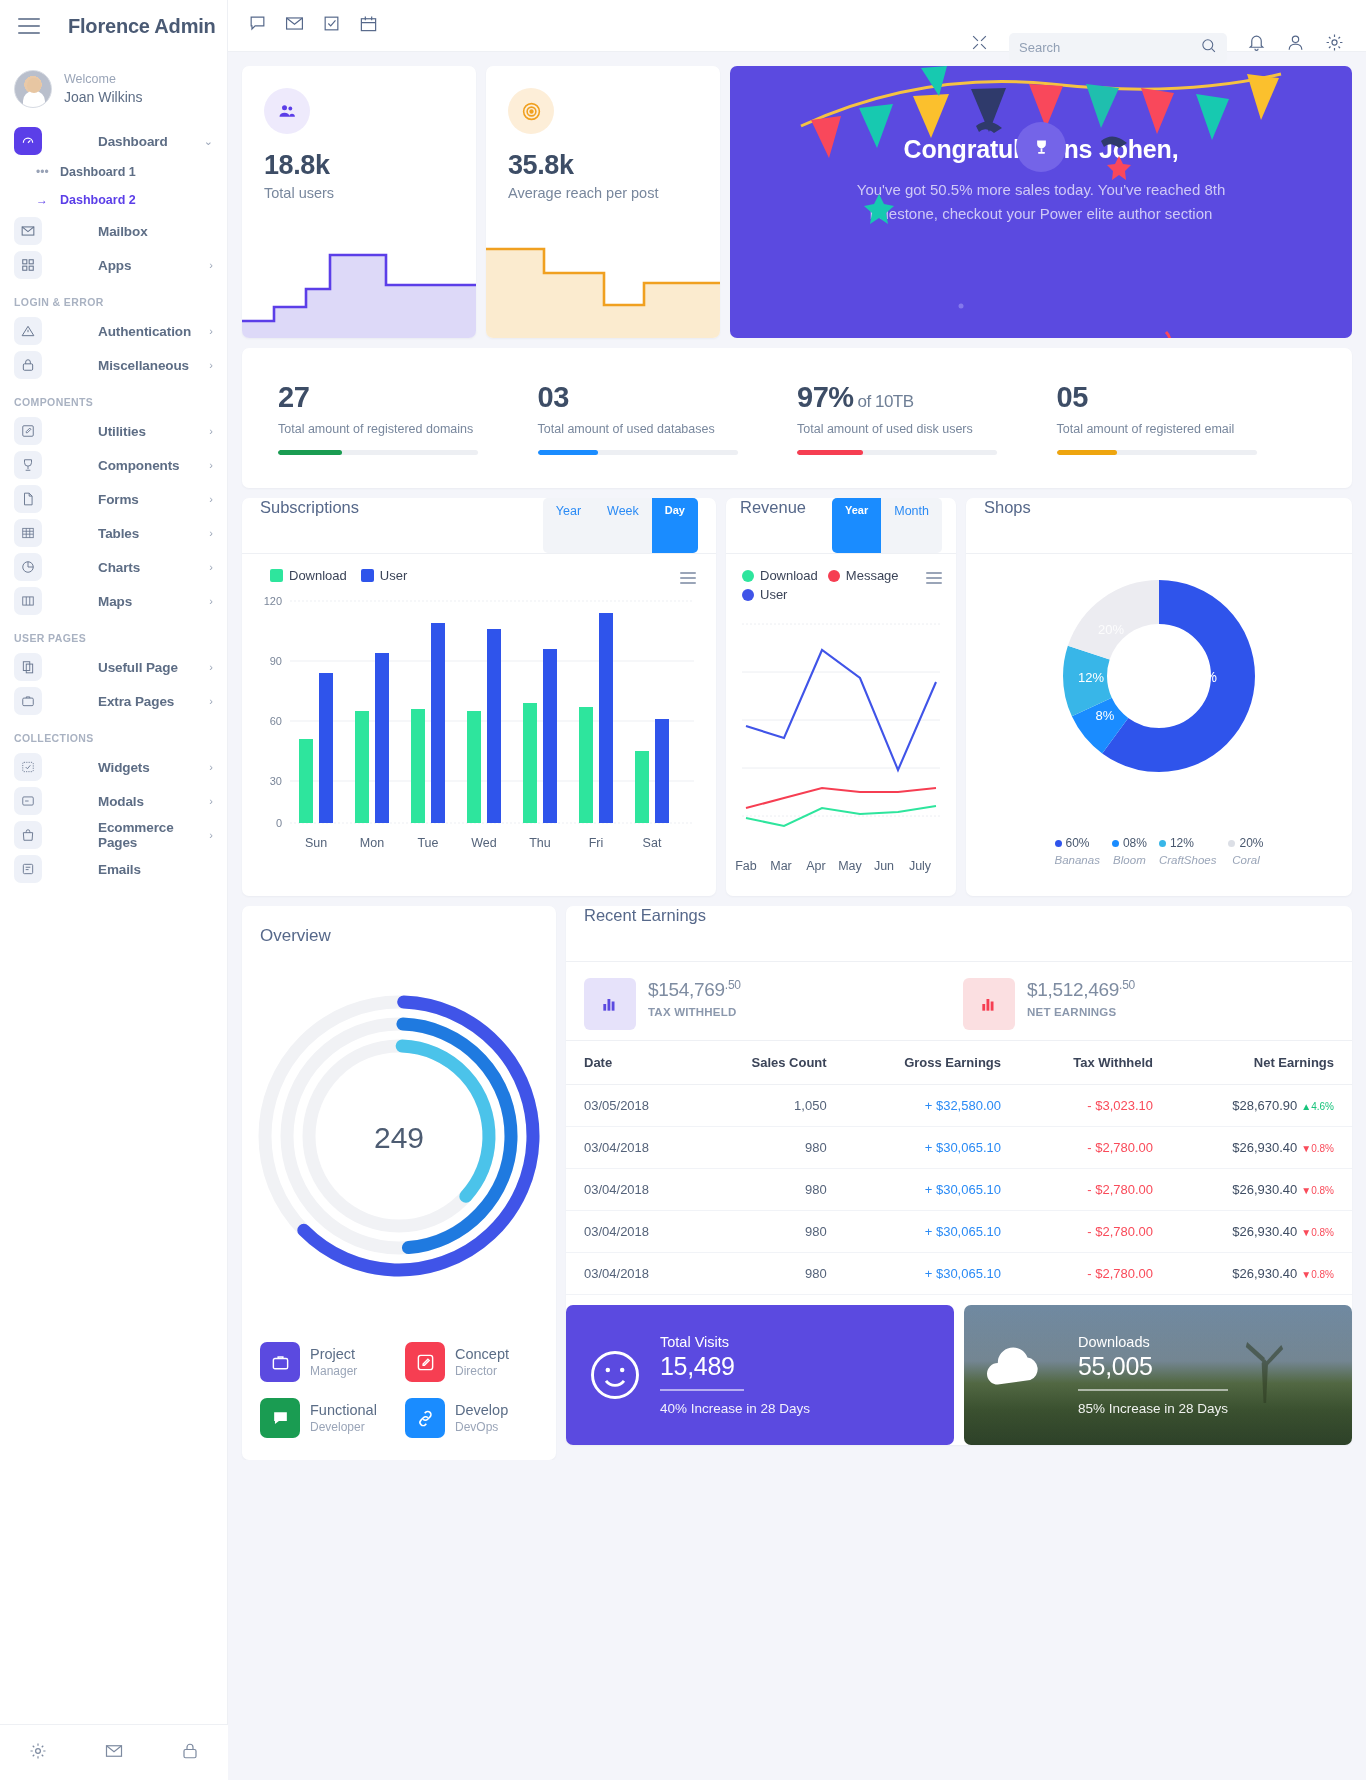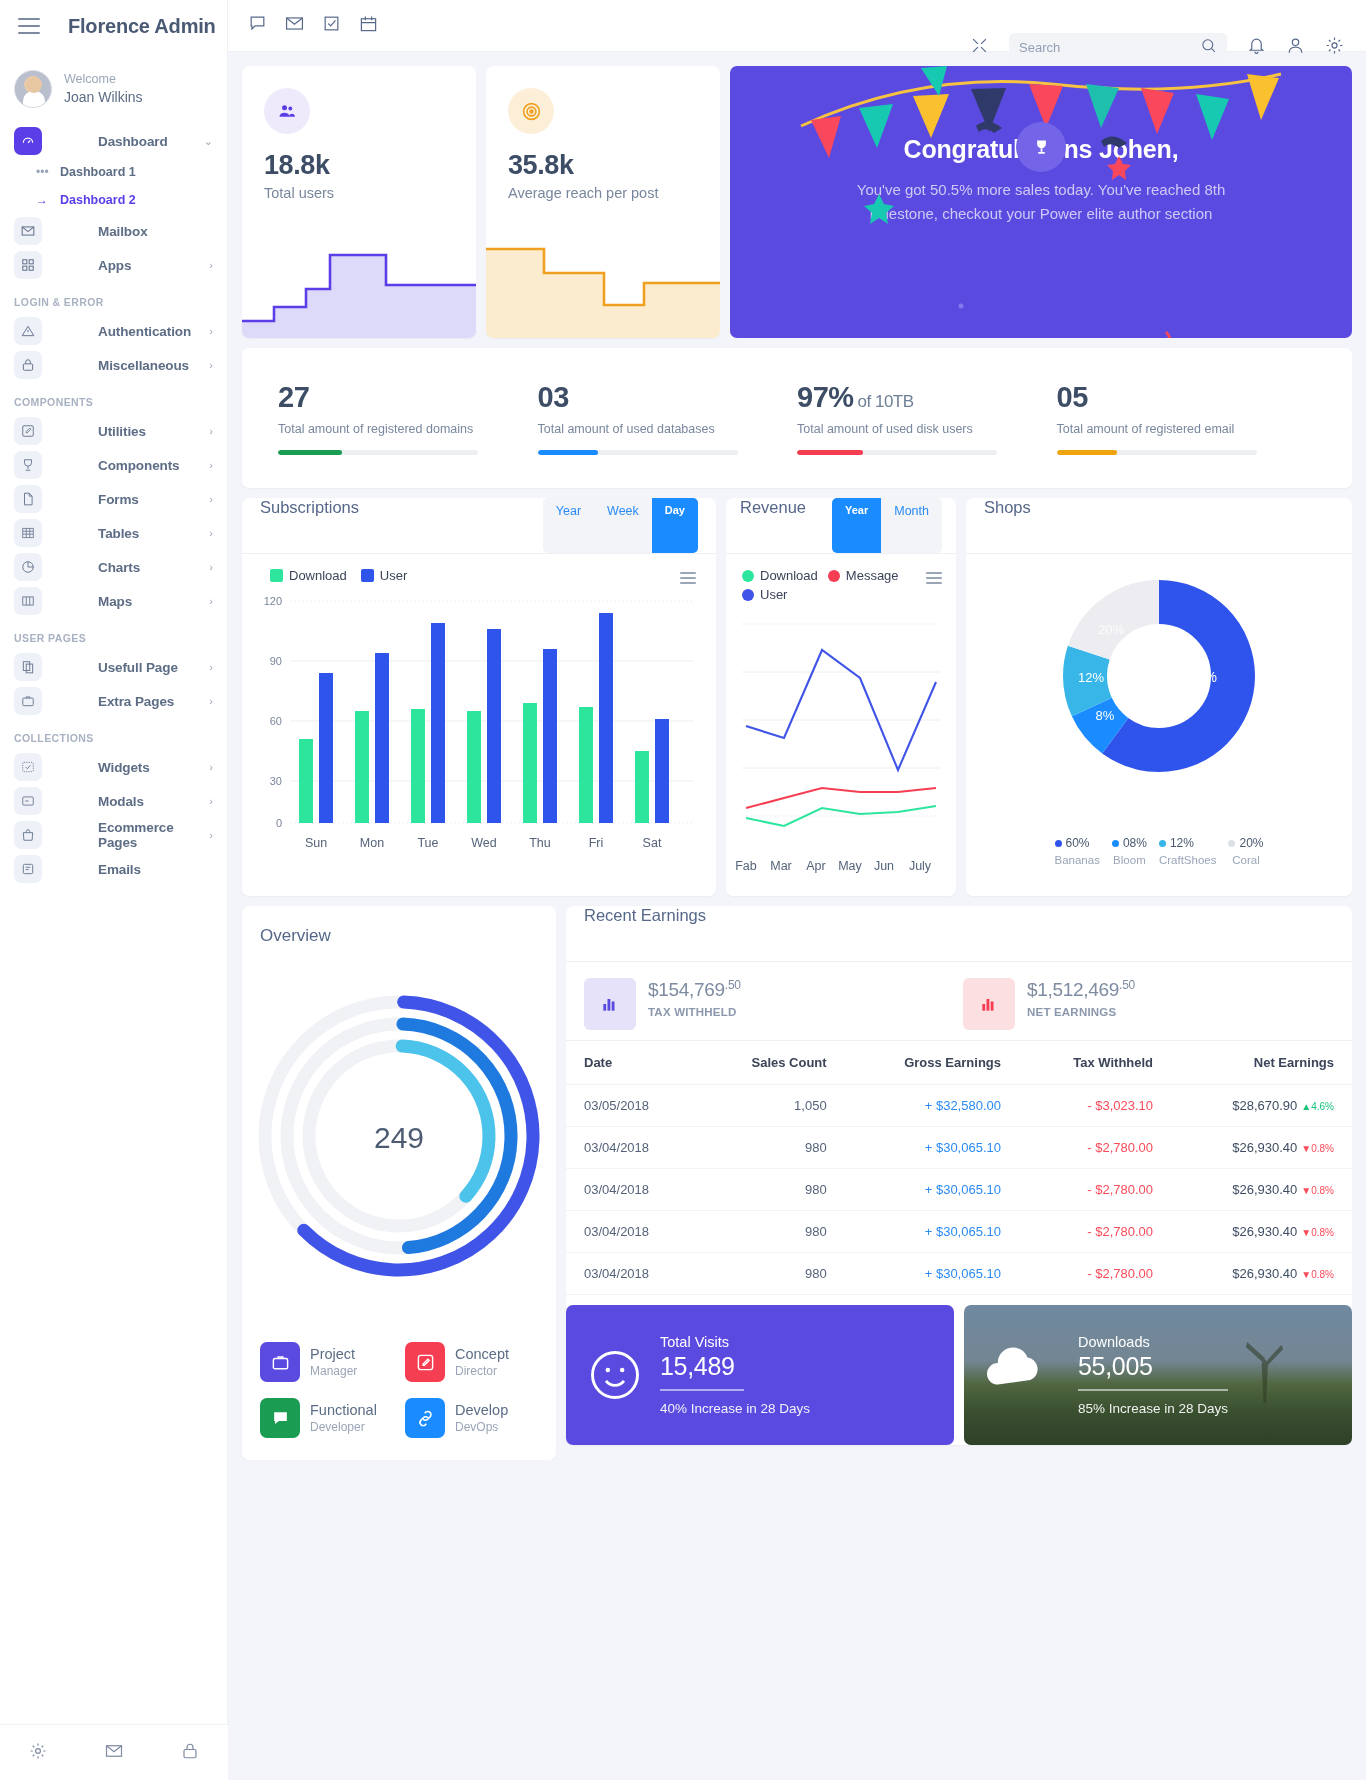--- a/index.html
+++ b/index.html
@@ -83,21 +83,21 @@
   .sidebar-foot svg { width: 18px; height: 18px; stroke: #7d8aa0; fill: none; stroke-width: 1.6; }
 
   
   .main { flex: 1; height: 1780px; display: flex; flex-direction: column; }
   .topbar {
     height: 52px; background: #fff; display: flex; align-items: center;
     padding: 0 22px 0 20px; border-bottom: 1px solid #eef0f4;
   }
   .topicons { display: flex; gap: 18px; align-items: center; }
   .topicons svg { width: 19px; height: 19px; stroke: #56688a; fill: none; stroke-width: 1.5; }
-  .topright { margin-left: auto; display: flex; align-items: center; gap: 20px; margin-top: 44px; }
+  .topright { margin-left: auto; display: flex; gap: 20px; margin-top: 44px; }
   .search {
     width: 218px; height: 30px; background: #f2f4f8; border-radius: 5px;
     display: flex; align-items: center; padding: 0 10px;
   }
   .search input {
     border: none; outline: none; background: transparent; flex: 1;
     font-size: 13px; color: #6b7a91; font-family: "Liberation Sans", sans-serif;
   }
   .search input::placeholder { color: #92a0b5; }
   .topright svg { width: 19px; height: 19px; stroke: #56688a; fill: none; stroke-width: 1.5; }
@@ -156,21 +156,21 @@
   .hamb-chart { position: absolute; right: 20px; top: 74px; cursor: pointer; }
   .hamb-chart i { display: block; width: 16px; height: 2px; background: #9aa5b8; margin-bottom: 3px; border-radius: 1px; }
 
   .axlabel { font-size: 11px; fill: #7a8699; }
   .xlabel { font-size: 12.5px; fill: #54637a; }
 
   .donutlegend { display: flex; justify-content: center; gap: 12px; padding-top: 6px; }
   .dl { text-align: center; }
   .dl .dlp { font-size: 12px; color: #48576e; display: flex; align-items: center; gap: 4px; }
   .dl .dlp b { width: 7px; height: 7px; border-radius: 50%; display: inline-block; }
-  .dl .dln { font-size: 11.5px; color: #9aa5b8; margin-top: 4px; }
+  .dl .dln { font-size: 11.5px; color: #9aa5b8; margin-top: 4px; font-style: italic; }
 
   
   .row4 { margin-top: 10px; display: flex; gap: 10px; align-items: flex-start; }
   .overviewcard { width: 314px; border-radius: 7px; background: #fff; box-shadow: 0 1px 2px rgba(60,70,90,0.05); }
   .ov-head { padding: 20px 0 0 18px; font-size: 17px; color: #56688a; }
   .ov-num { font-size: 30px; fill: #4d5c72; }
   .teamgrid { display: grid; grid-template-columns: 1fr 1fr; gap: 16px 10px; padding: 12px 16px 22px 18px; }
   .team { display: flex; align-items: center; gap: 10px; }
   .tbox { width: 40px; height: 40px; border-radius: 7px; display: flex; align-items: center; justify-content: center; }
   .tname { font-size: 14.5px; color: #5b6d87; }

